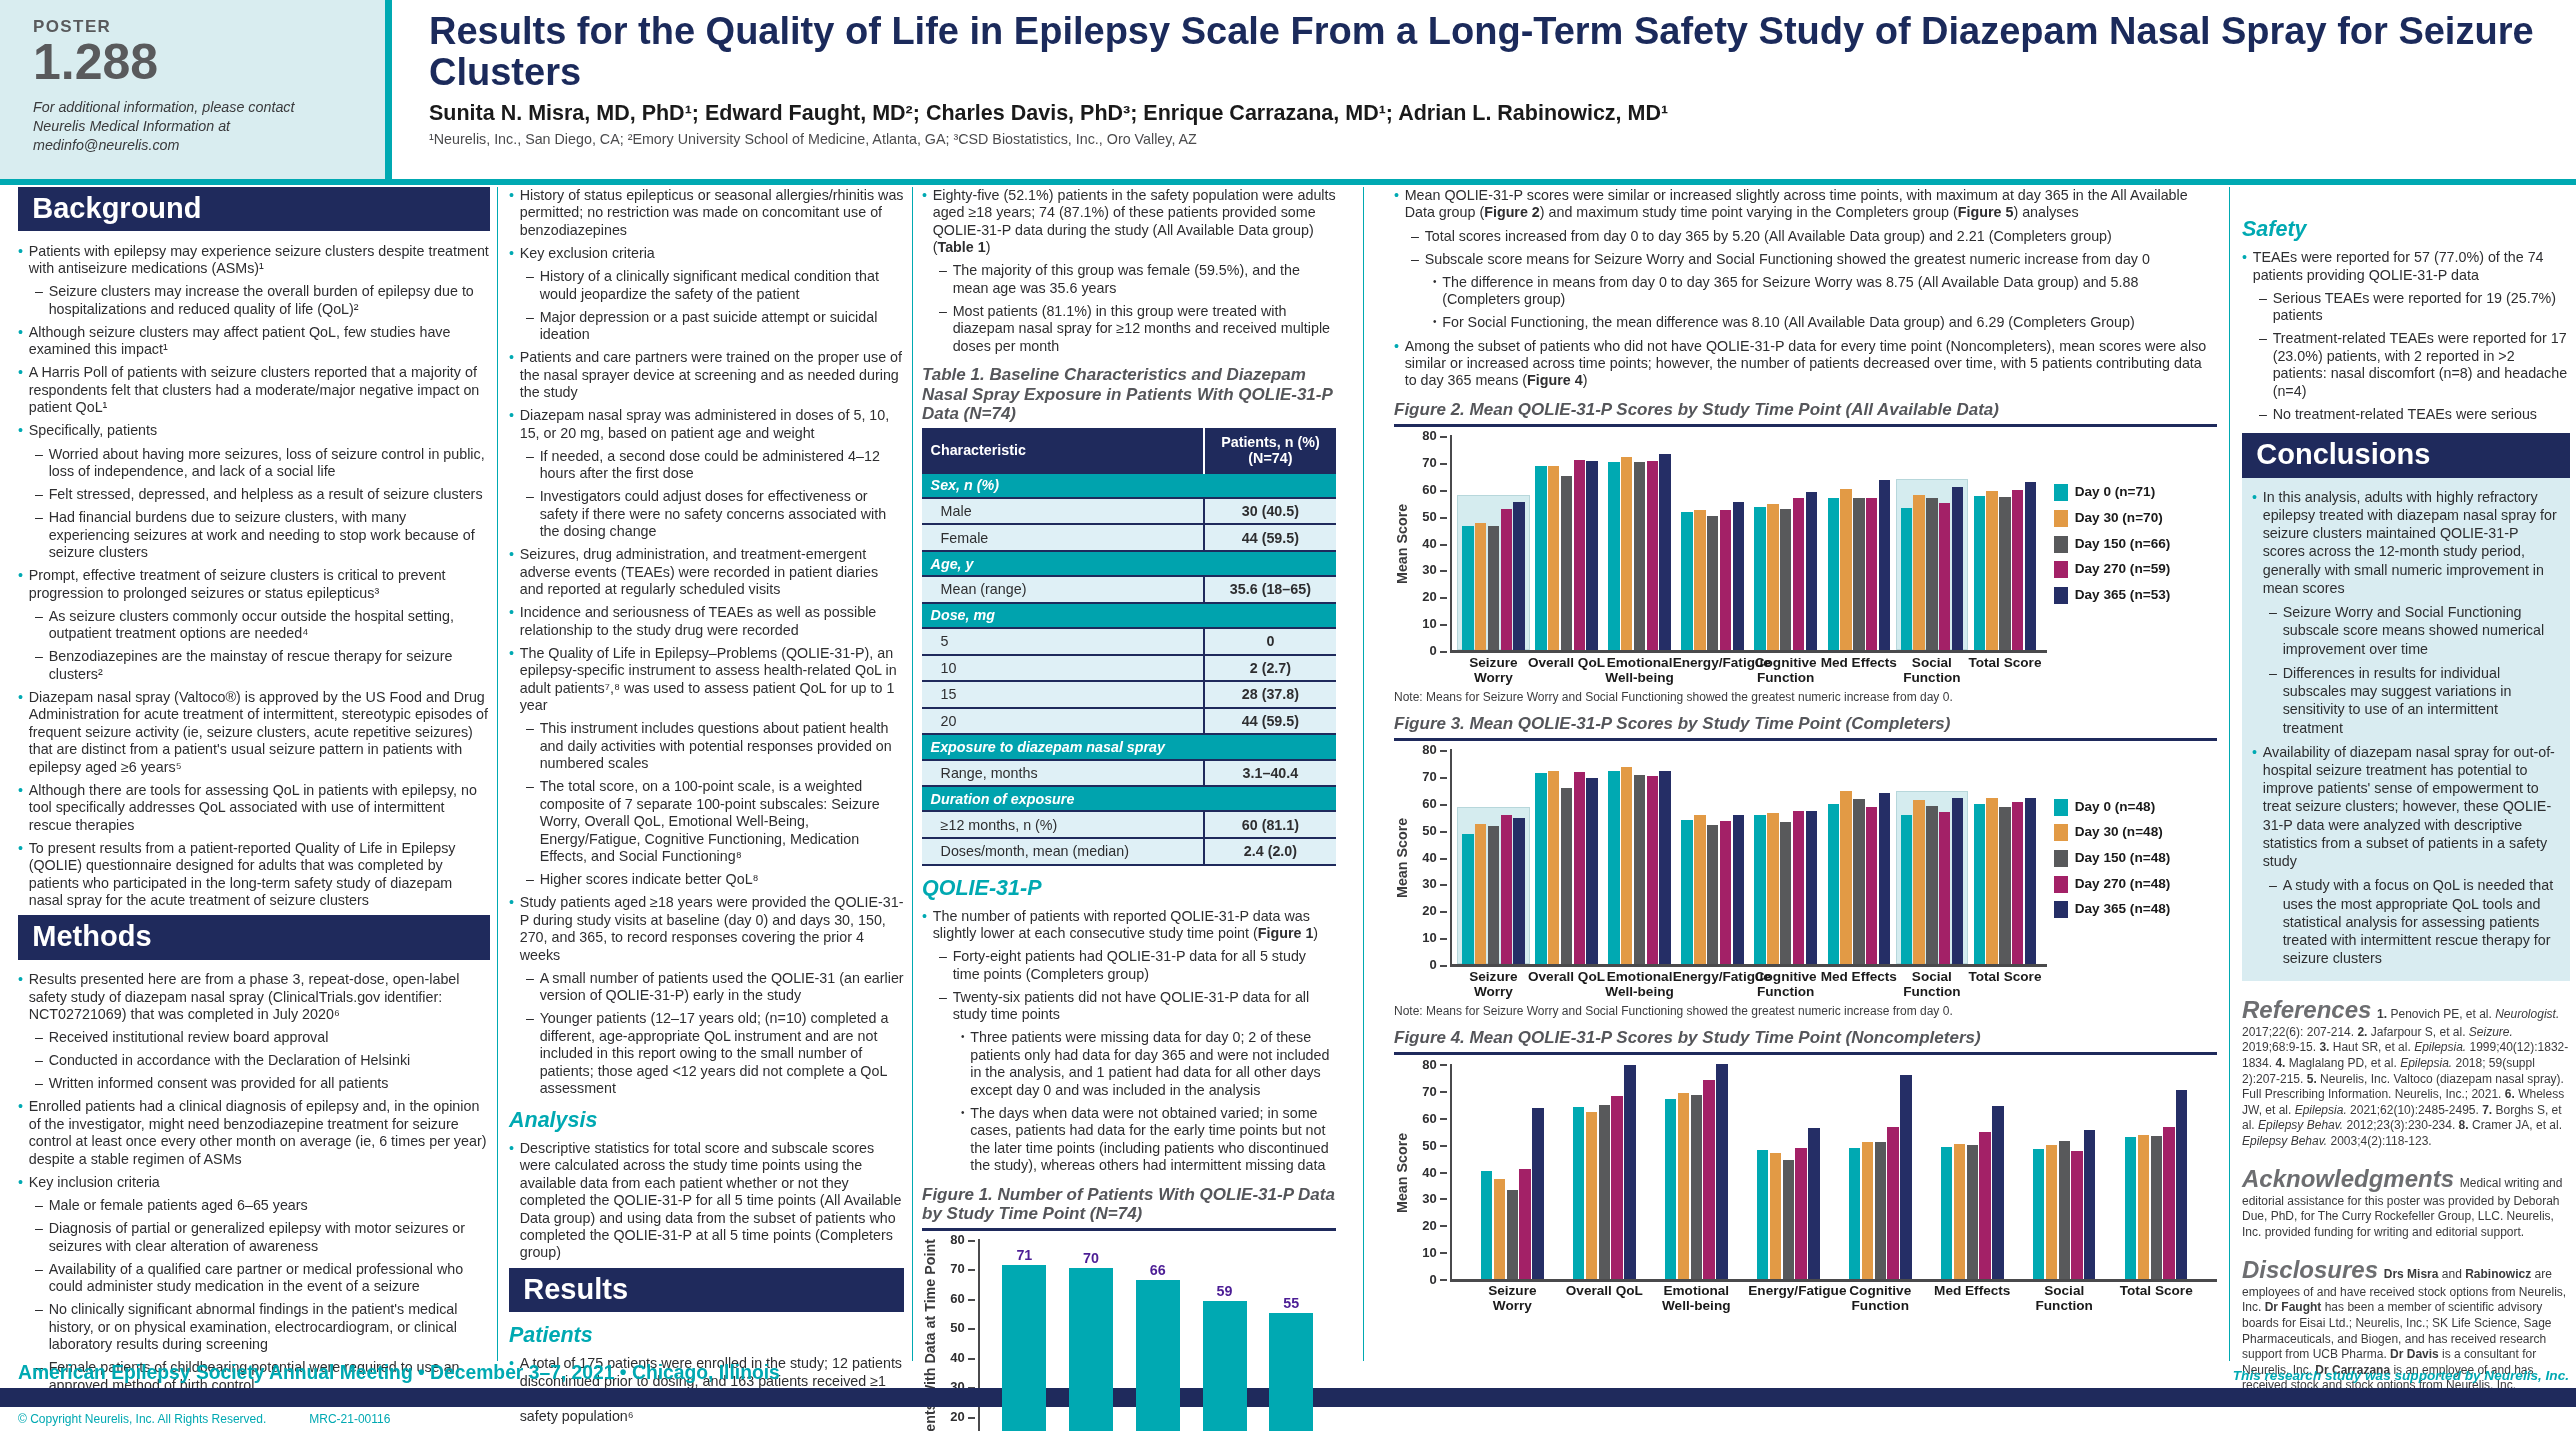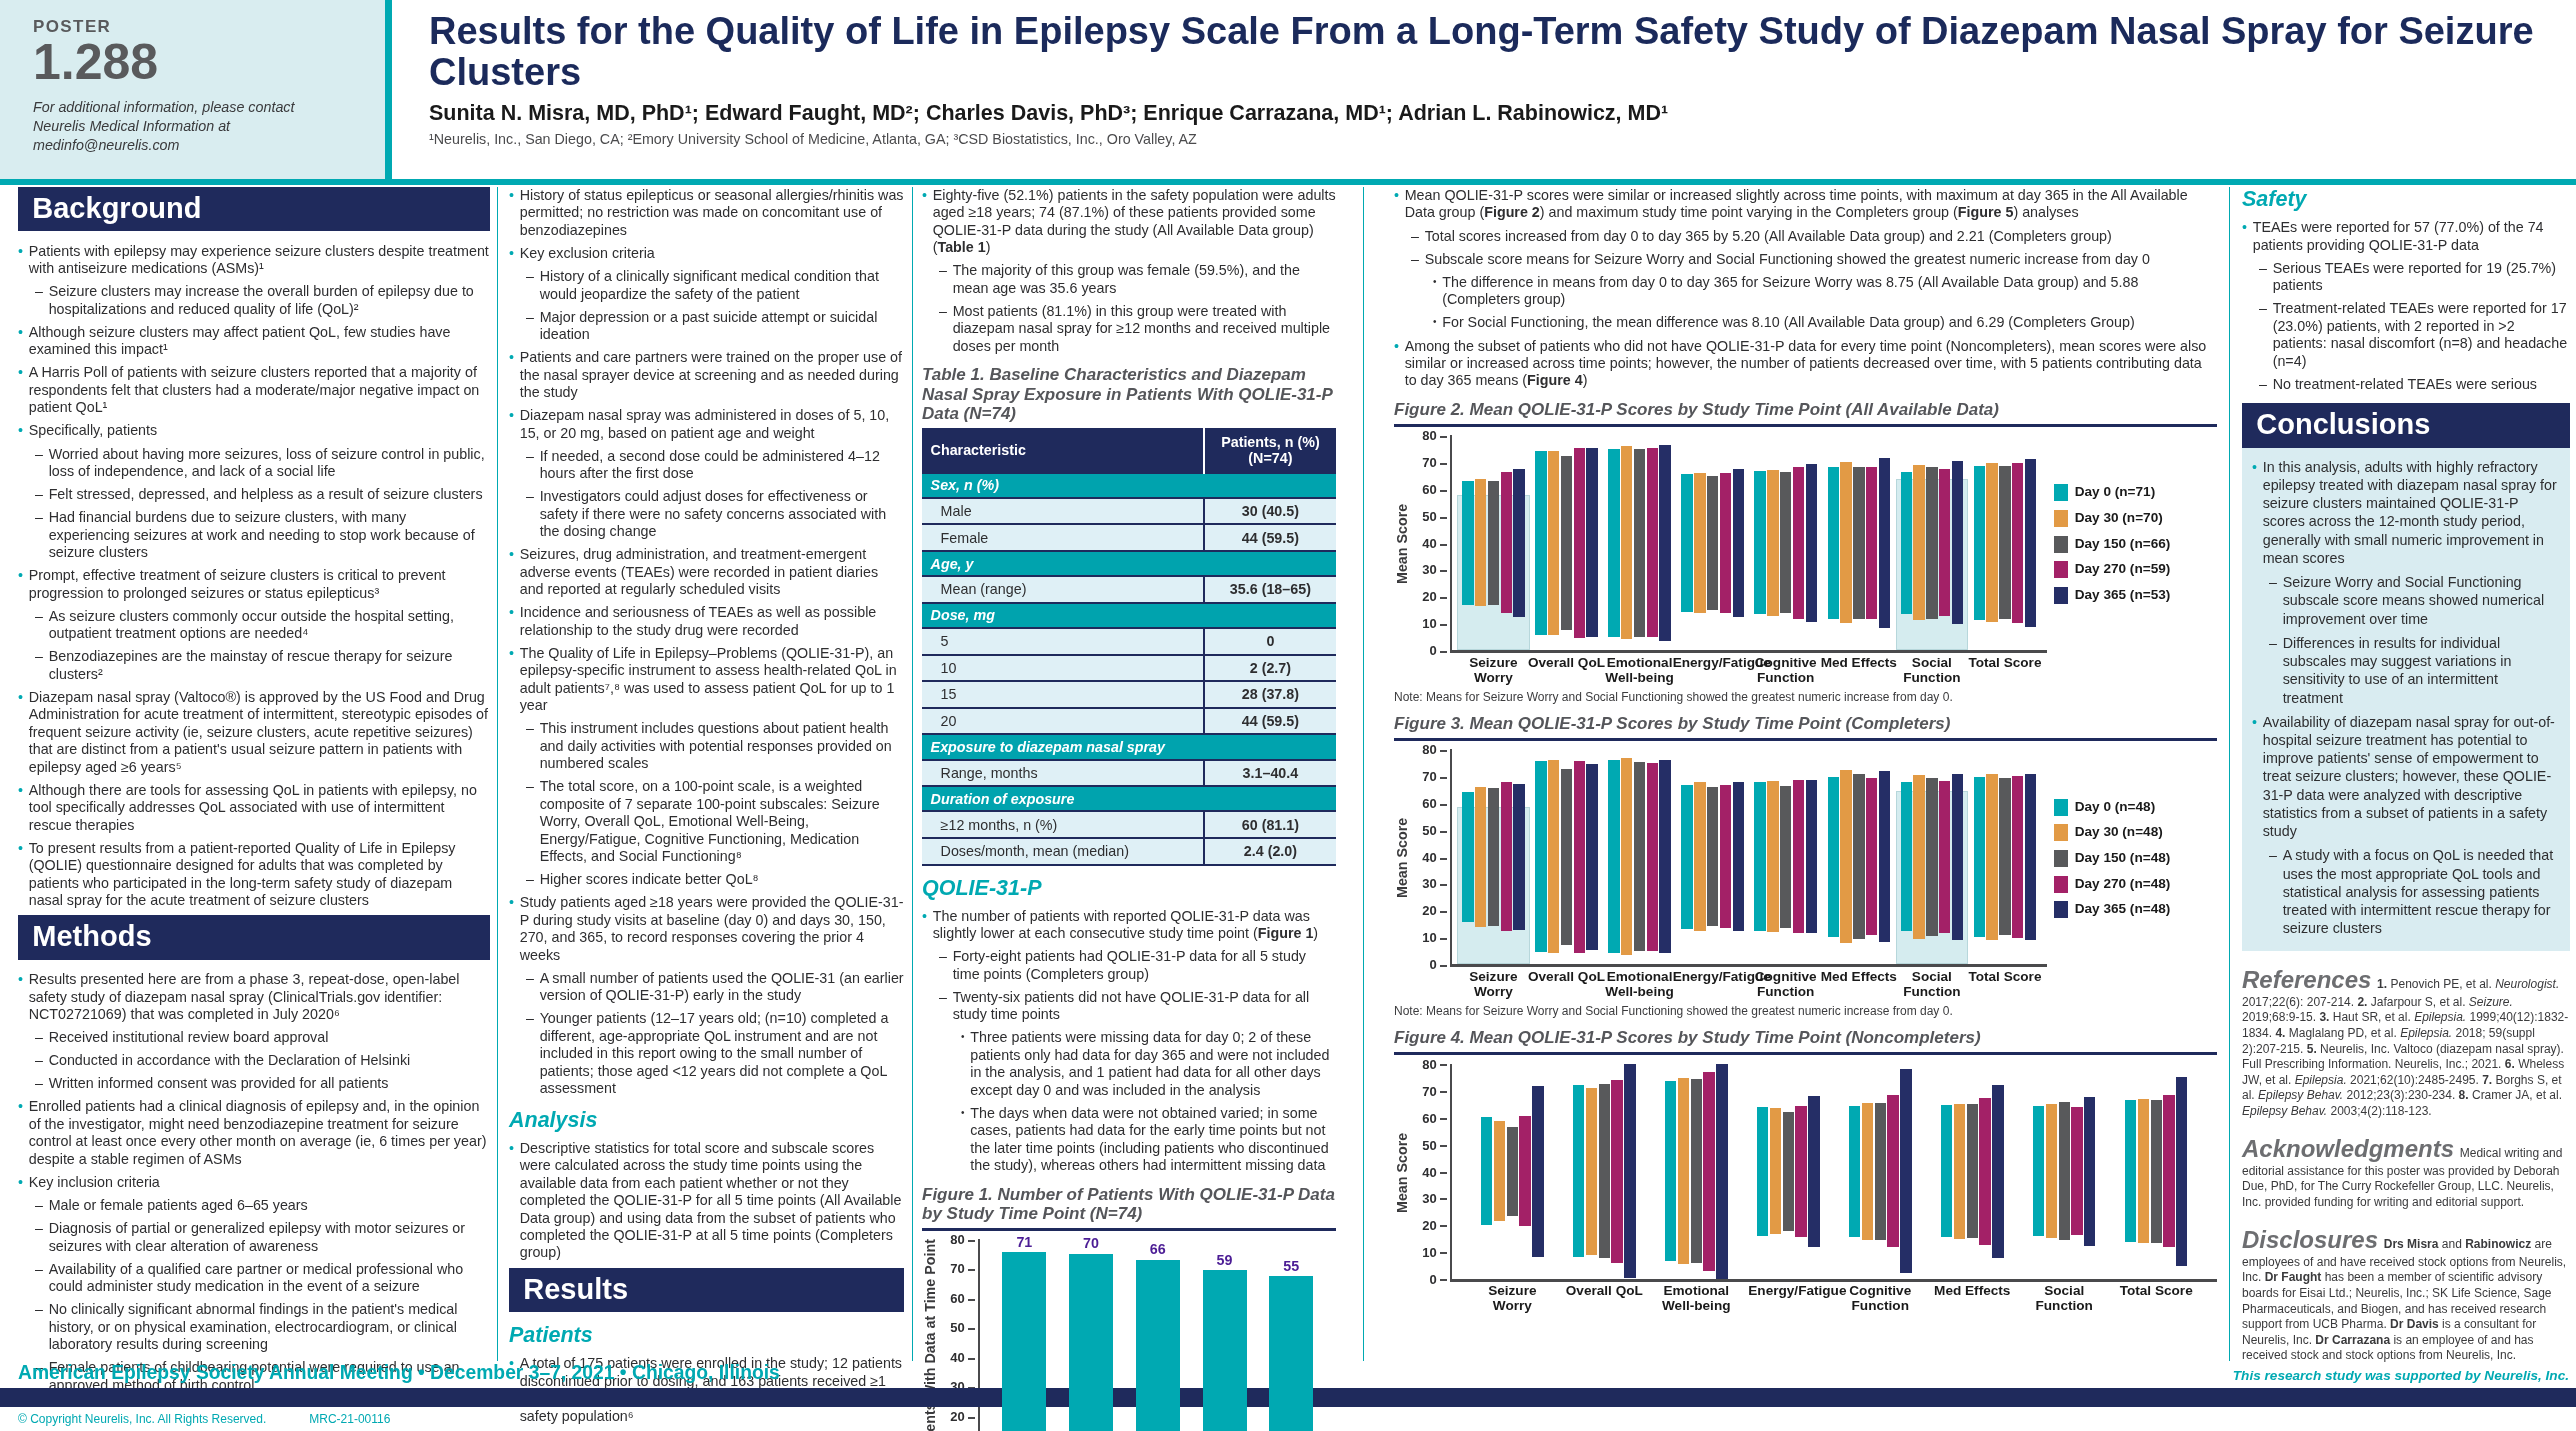--- a/index.html
+++ b/index.html
@@ -13,21 +13,21 @@
   .titlearea{position:absolute;left:429px;top:11.4px;width:2125px;}
   .title{font-size:38px;font-weight:bold;color:#1b2a5b;line-height:1.06;}
   .authors{font-size:21.5px;font-weight:bold;color:#1a1a1a;margin-top:8.6px;}
   .affils{font-size:14.3px;color:#4b4b4d;margin-top:5px;}
   
   .col{position:absolute;top:187px;}
   .col1{left:18px;width:472px;}
   .col2{left:509px;width:395px;}
   .col3{left:922px;width:414px;}
   .col4{left:1394px;width:823px;}
-  .col5{left:2242px;width:328px;}
+  .col5{left:2242px;width:328px;margin-top:30px;}
   .vrule{position:absolute;top:187px;height:1174px;width:1.4px;background:#00a9b2;}
   .secbar{background:#1f2a5c;color:#fff;font-weight:bold;font-size:29px;padding:5px 7.2px 6.4px 14.3px;margin:0 0 11.4px 0;}
   .subhead{color:#00a9b2;font-style:italic;font-weight:bold;font-size:21.5px;margin:10px 0 7.2px 0;}
   
   .li{display:flex;font-size:14.3px;line-height:1.22;margin:0 0 5.7px 0;color:#2e2e30;}
   .li .mk{flex:0 0 auto;margin-right:5.7px;}
   .lv-b .mk{color:#00a9b2;}
   .lv-d{padding-left:17px;}
   .lv-dd{padding-left:39px;}
   .lv-dd .mk{font-size:10px;margin-top:2.1px;}
@@ -40,21 +40,21 @@
   .tbl tr.row td{background:#dff0f6;padding:4.3px 8.6px 4.3px 18.6px;border:2.1px solid #1f2a5c;border-left:none;border-right:none;}
   .tbl tr.row td.val{text-align:center;border-left:2.1px solid #1f2a5c;padding:4.3px 5.7px;font-weight:bold;}
   
   .figrule{height:2.9px;background:#1f2a5c;margin:2.9px 0 8.6px 0;}
   .chart{display:flex;margin-top:2.9px;}
   .ylab{writing-mode:vertical-rl;transform:rotate(180deg);font-weight:bold;font-size:14.3px;color:#3a3a3c;text-align:center;flex:0 0 18.6px;}
   .yaxis{position:relative;flex:0 0 37px;}
   .ytick{position:absolute;right:2.9px;font-size:13px;font-weight:bold;color:#2e2e30;text-align:right;}
   .ytick .tm{display:inline-block;width:7.2px;height:2.1px;background:#4a4a4c;vertical-align:middle;margin-left:2.9px;}
   .plot{position:relative;flex:1;border-left:2.9px solid #4a4a4c;border-bottom:3.6px solid #4a4a4c;display:flex;justify-content:space-evenly;align-items:flex-end;}
-  .group{position:relative;display:flex;align-items:center;gap:1.4px;height:100%;}
+  .group{position:relative;display:flex;align-items:flex-end;gap:1.4px;height:100%;}
   .hl{position:absolute;left:-5px;right:-5px;bottom:0;background:#d5ecef;border:0.7px solid #b7d7db;}
   .bar{position:relative;z-index:1;}
   .vlab{position:absolute;top:-18.6px;left:50%;transform:translateX(-50%);font-size:14.3px;font-weight:bold;color:#4c1d95;}
   .catlab{position:absolute;top:100%;margin-top:5.7px;left:50%;transform:translateX(-50%);text-align:center;font-size:13.6px;font-weight:bold;color:#1a1a1a;line-height:1.08;}
   .legend{flex:0 0 163px;display:flex;flex-direction:column;justify-content:center;gap:8.6px;margin-left:7.2px;}
   .legitem{display:flex;align-items:flex-start;font-size:13.6px;font-weight:bold;color:#1a1a1a;}
   .legkey{display:inline-block;width:14.3px;height:17px;margin-right:6.4px;}
   .fignote{font-size:12px;color:#3c3c3e;margin:37px 0 0 0;}
   .figblock{margin-bottom:4.3px;}
   .xpad{height:37px;}

